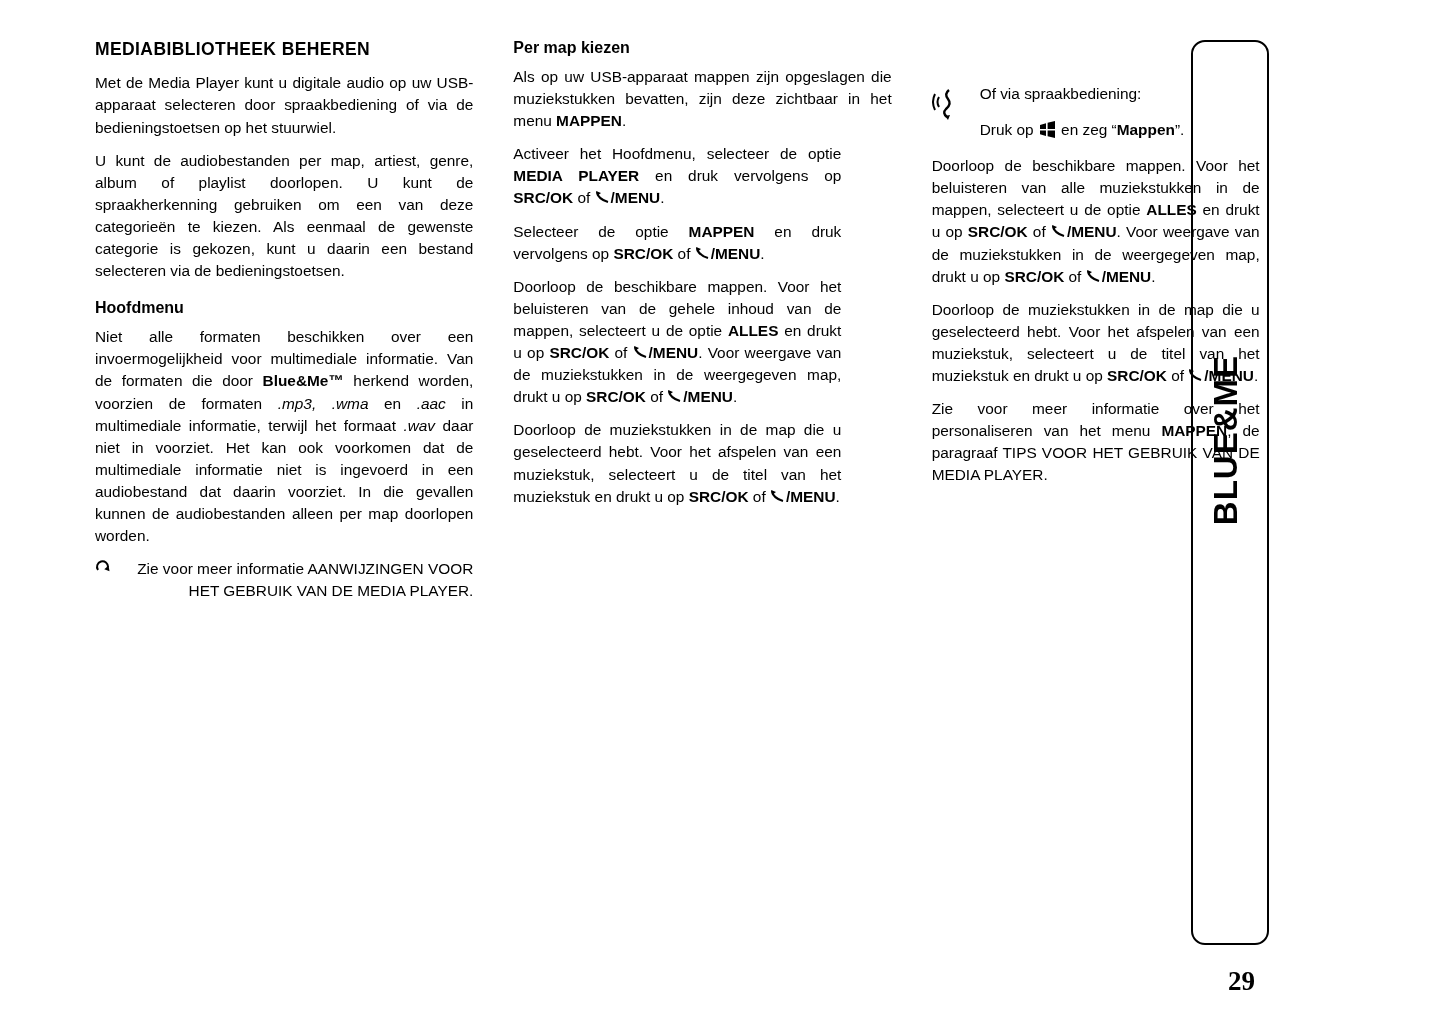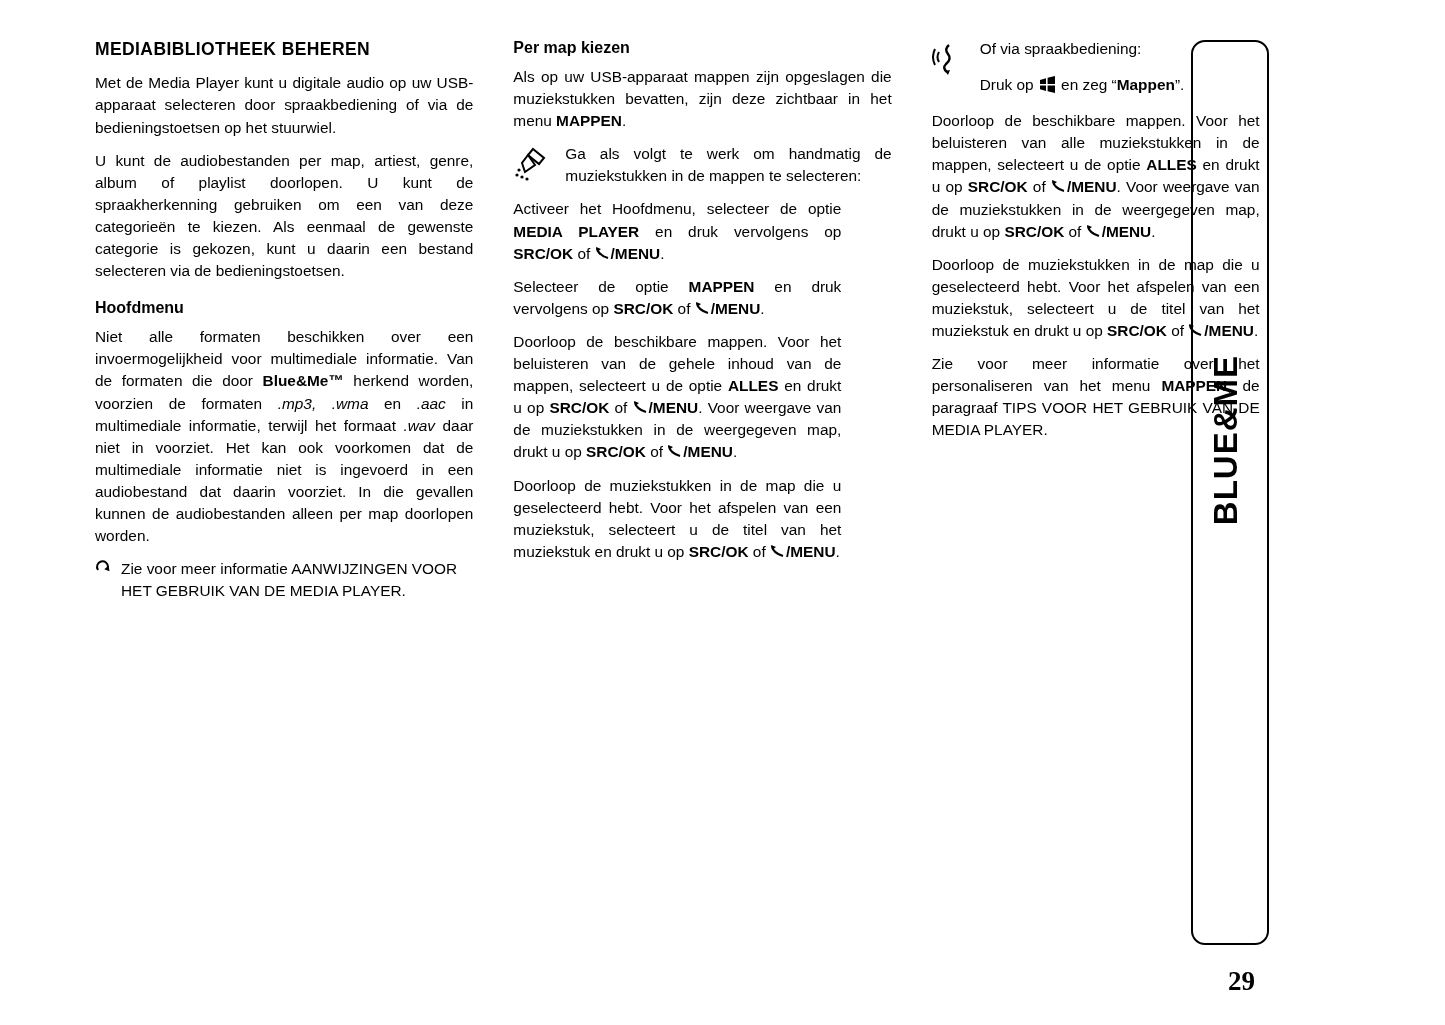--- a/index.html
+++ b/index.html
@@ -130,49 +130,36 @@
     <div class="col">
       <h2 class="section-title">MEDIABIBLIOTHEEK BEHEREN</h2>
 
       <p class="para">Met de Media Player kunt u digitale audio op uw USB-apparaat selecteren door spraakbediening of via de bedieningstoetsen op het stuurwiel.</p>
       <p class="para">U kunt de audiobestanden per map, artiest, genre, album of playlist doorlopen. U kunt de spraakherkenning gebruiken om een van deze categorieën te kiezen. Als eenmaal de gewenste categorie is gekozen, kunt u daarin een bestand selecteren via de bedieningstoetsen.</p>
 
       <h3 class="sub-title">Hoofdmenu</h3>
 
       <p class="para"><span>Niet alle formaten beschikken over een invoermogelijkheid voor multimediale informatie. Van de formaten die door </span><b>Blue&amp;Me™</b><span> herkend worden, voorzien de formaten </span><i>.mp3, .wma</i><span> en </span><i>.aac</i><span> in multimediale informatie, terwijl het formaat </span><i>.wav</i><span> daar niet in voorziet. Het kan ook voorkomen dat de multimediale informatie niet is ingevoerd in een audiobestand dat daarin voorziet. In die gevallen kunnen de audiobestanden alleen per map doorlopen worden.</span></p>
 
-      <p class="para nojust" style="position:relative; padding-left:26px;">
+      <p class="para nojust" style="position:relative; padding-left:26px;text-align:right;">
         <span class="arrow-ico" style="position:absolute;left:0;top:1px;">
           <svg width="17" height="17" viewBox="0 0 17 17" aria-hidden="true">
             <path d="M3 11 A5.5 5.5 0 1 1 13 8.2" fill="none" stroke="#000" stroke-width="2"></path>
             <path d="M14.5 12.3 L9.3 10.2 L13.6 6.6 Z" fill="#000"></path>
           </svg>
         </span>
         <span>Zie voor meer informatie AANWIJZINGEN VOOR HET GEBRUIK VAN DE MEDIA PLAYER.</span>
       </p>
     </div>
 
     <div class="col">
       <h3 class="sub-title" style="margin-top:0;">Per map kiezen</h3>
 
       <p class="para"><span>Als op uw USB-apparaat mappen zijn opgeslagen die muziekstukken bevatten, zijn deze zichtbaar in het menu </span><b>MAPPEN</b><span>.</span></p>
 
-      <div class="hang">
-        <span class="ico">
-          <svg width="36" height="38" viewBox="0 0 36 38" aria-hidden="true">
-            <path d="M20 4 L31 13 L26 19 L15 10 Z" fill="none" stroke="#000" stroke-width="2"></path>
-            <path d="M15 10 L9 18 L12 27 L22 20 Z" fill="none" stroke="#000" stroke-width="2"></path>
-            <circle cx="6" cy="25" r="1.6" fill="#000"></circle>
-            <circle cx="4" cy="30" r="1.6" fill="#000"></circle>
-            <circle cx="9" cy="32" r="1.6" fill="#000"></circle>
-            <circle cx="14" cy="34" r="1.6" fill="#000"></circle>
-          </svg>
-        </span>
-        <p class="para">Ga als volgt te werk om handmatig de muziekstukken in de mappen te selecteren:</p>
-      </div>
 
       <p class="para indent"><span>Activeer het Hoofdmenu, selecteer de optie </span><b>MEDIA PLAYER</b><span> en druk vervolgens op </span><b>SRC/OK</b><span> of </span><b><span class="menu-glyph"><svg width="16" height="15" viewBox="0 0 16 15" aria-hidden="true">
                 <path d="M2 2 Q3 9 13 12" fill="none" stroke="#000" stroke-width="2"></path>
                 <path d="M1 1 L6 3 L2 6 Z" fill="#000"></path>
               </svg></span><span>/MENU</span></b><span>.</span></p>
 
       <p class="para indent"><span>Selecteer de optie </span><b>MAPPEN</b><span> en druk vervolgens op </span><b>SRC/OK</b><span> of </span><b><span class="menu-glyph"><svg width="16" height="15" viewBox="0 0 16 15" aria-hidden="true">
                 <path d="M2 2 Q3 9 13 12" fill="none" stroke="#000" stroke-width="2"></path>
                 <path d="M1 1 L6 3 L2 6 Z" fill="#000"></path>
               </svg></span><span>/MENU</span></b><span>.</span></p>
@@ -194,21 +181,21 @@
     <div class="col">
       <div class="hang" style="padding-left:48px;">
         <span class="ico">
           <svg width="34" height="38" viewBox="0 0 34 38" aria-hidden="true">
             <path d="M17 5 Q12 9 16 14 Q20 19 14 24 Q10 28 15 32" fill="none" stroke="#000" stroke-width="2.4"></path>
             <path d="M7 12 Q4 17 7 22" fill="none" stroke="#000" stroke-width="2"></path>
             <path d="M3 9 Q-1 17 3 25" fill="none" stroke="#000" stroke-width="2"></path>
             <path d="M13 31 L18 30 L16 35 Z" fill="#000"></path>
           </svg>
         </span>
-        <p class="para nojust" style="margin-bottom:14px;">Of via spraakbediening:</p>
+        <p class="para nojust" style="margin-bottom:14px;margin-top:45px;">Of via spraakbediening:</p>
         <p class="para nojust"><span>Druk op </span><span style="display:inline-block;vertical-align:-3px;">
           <svg width="19" height="17" viewBox="0 0 19 17" aria-hidden="true">
             <path d="M2 4 L8 2.2 L8 8 L2 8 Z" fill="#000"></path>
             <path d="M9.6 1.8 L17 0 L17 8 L9.6 8 Z" fill="#000"></path>
             <path d="M2 9.4 L8 9.4 L8 15 L2 13.3 Z" fill="#000"></path>
             <path d="M9.6 9.4 L17 9.4 L17 17 L9.6 15.2 Z" fill="#000"></path>
           </svg>
         </span><span> en zeg “</span><b>Mappen</b><span>”.</span></p>
       </div>
 

